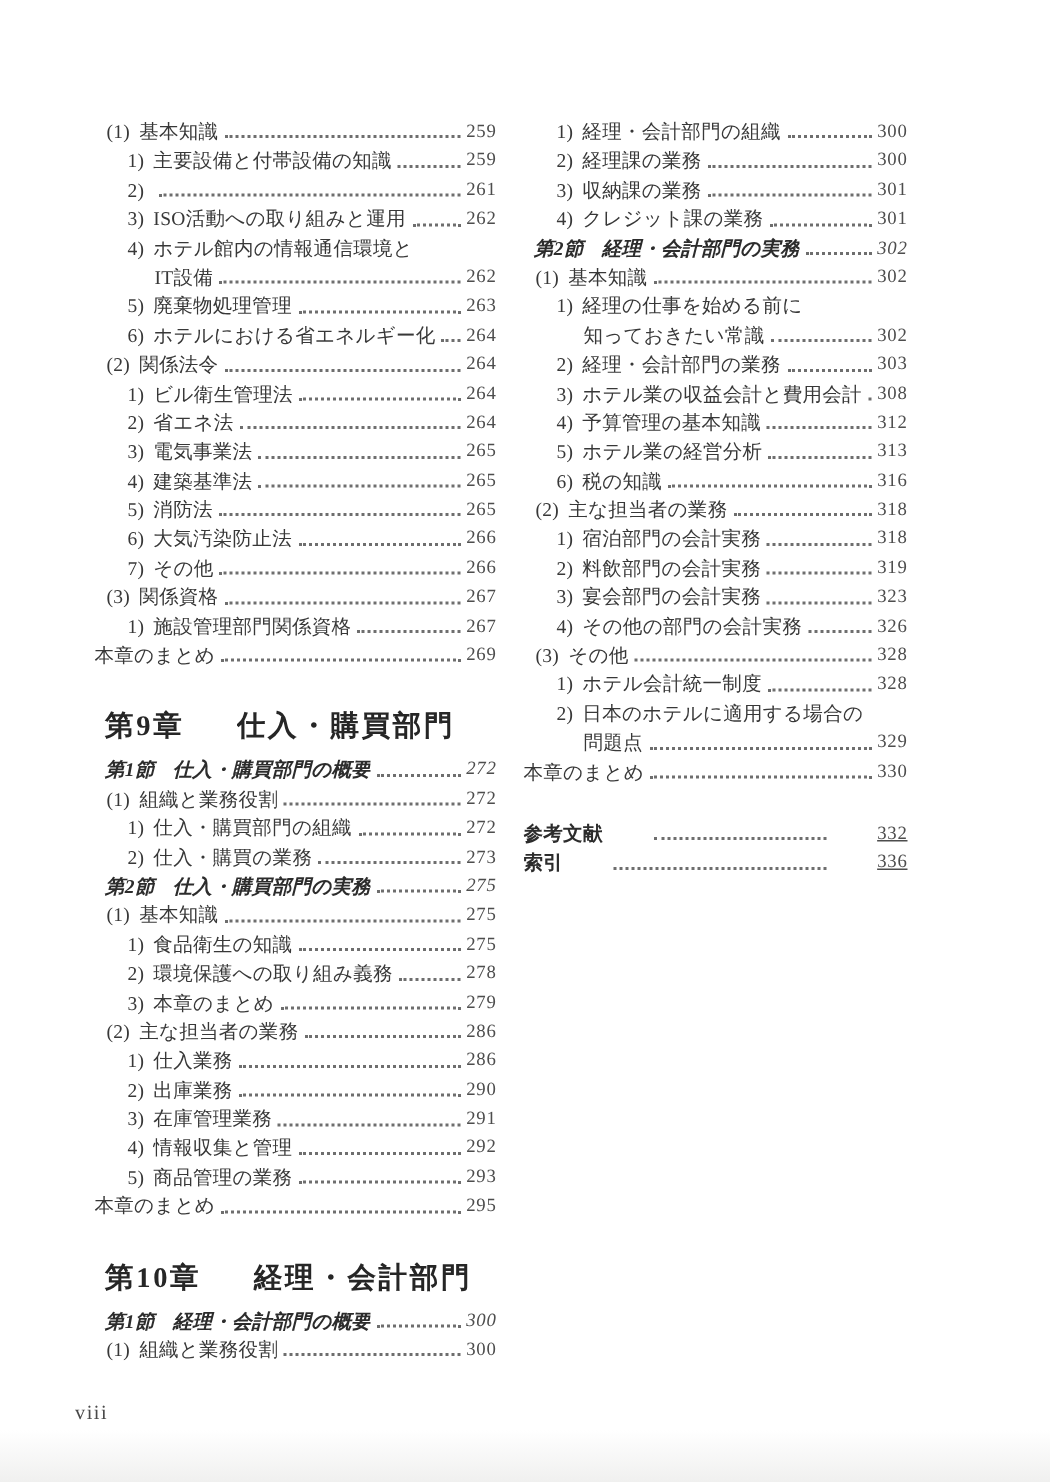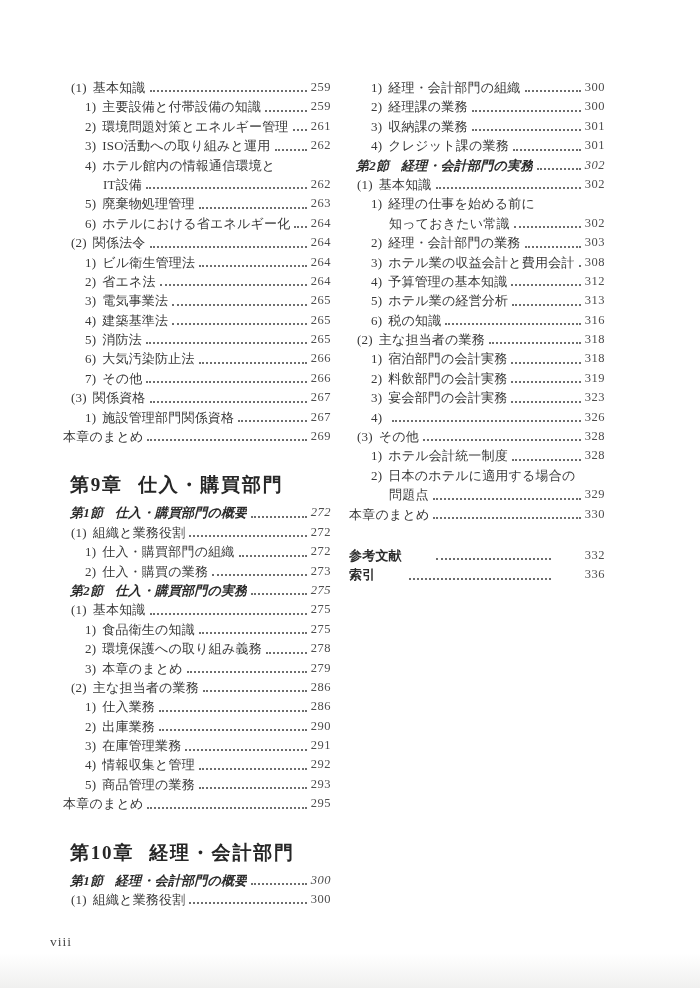--- a/index.html
+++ b/index.html
@@ -41,26 +41,26 @@
 
   .type-section{padding-left:7px;font-weight:bold;color:#2c2c2c;font-style:italic;}
   .type-section .num{margin-right:12px;}
   .type-section .pagenum{font-weight:normal;}
 
   .type-chapter{
     padding-left:7px;
     height:26px;line-height:26px;
     font-size:19px;font-weight:bold;
     letter-spacing:1.8px;color:#262626;
-    margin-top:26px;margin-bottom:5px;
+    margin-top:26px;margin-bottom:5px;gap:20px;
   }
   .type-chapter .num{margin-right:15px;}
 
   .type-back{font-weight:bold;color:#2c2c2c;gap:30px;}
-  .type-back .pagenum{font-weight:normal;}
+  .type-back .pagenum{font-weight:normal;text-decoration:underline;}
   .mt-gap{margin-top:22px;}
 
   .folio{
     position:absolute;left:50px;top:934px;
     font-size:13.5px;color:#4a4a4a;letter-spacing:1px;
   }
 </style>
 </head>
 <body>
 
@@ -73,21 +73,20 @@
     <span class="pagenum">259</span>
   </div>
       <div class="row type-item3">
     <span class="num">1)</span>
     <span class="text">主要設備と付帯設備の知識</span>
     <span class="leader"></span>
     <span class="pagenum">259</span>
   </div>
       <div class="row type-item3">
     <span class="num">2)</span>
-    <span class="text">環境問題対策とエネルギー管理</span>
     <span class="leader"></span>
     <span class="pagenum">261</span>
   </div>
       <div class="row type-item3">
     <span class="num">3)</span>
     <span class="text">ISO活動への取り組みと運用</span>
     <span class="leader"></span>
     <span class="pagenum">262</span>
   </div>
       <div class="row type-item3">
@@ -395,20 +394,21 @@
     <span class="pagenum">319</span>
   </div>
       <div class="row type-item3">
     <span class="num">3)</span>
     <span class="text">宴会部門の会計実務</span>
     <span class="leader"></span>
     <span class="pagenum">323</span>
   </div>
       <div class="row type-item3">
     <span class="num">4)</span>
+    <span class="text">その他の部門の会計実務</span>
     <span class="leader"></span>
     <span class="pagenum">326</span>
   </div>
       <div class="row type-item2">
     <span class="num">(3)</span>
     <span class="text">その他</span>
     <span class="leader"></span>
     <span class="pagenum">328</span>
   </div>
       <div class="row type-item3">

